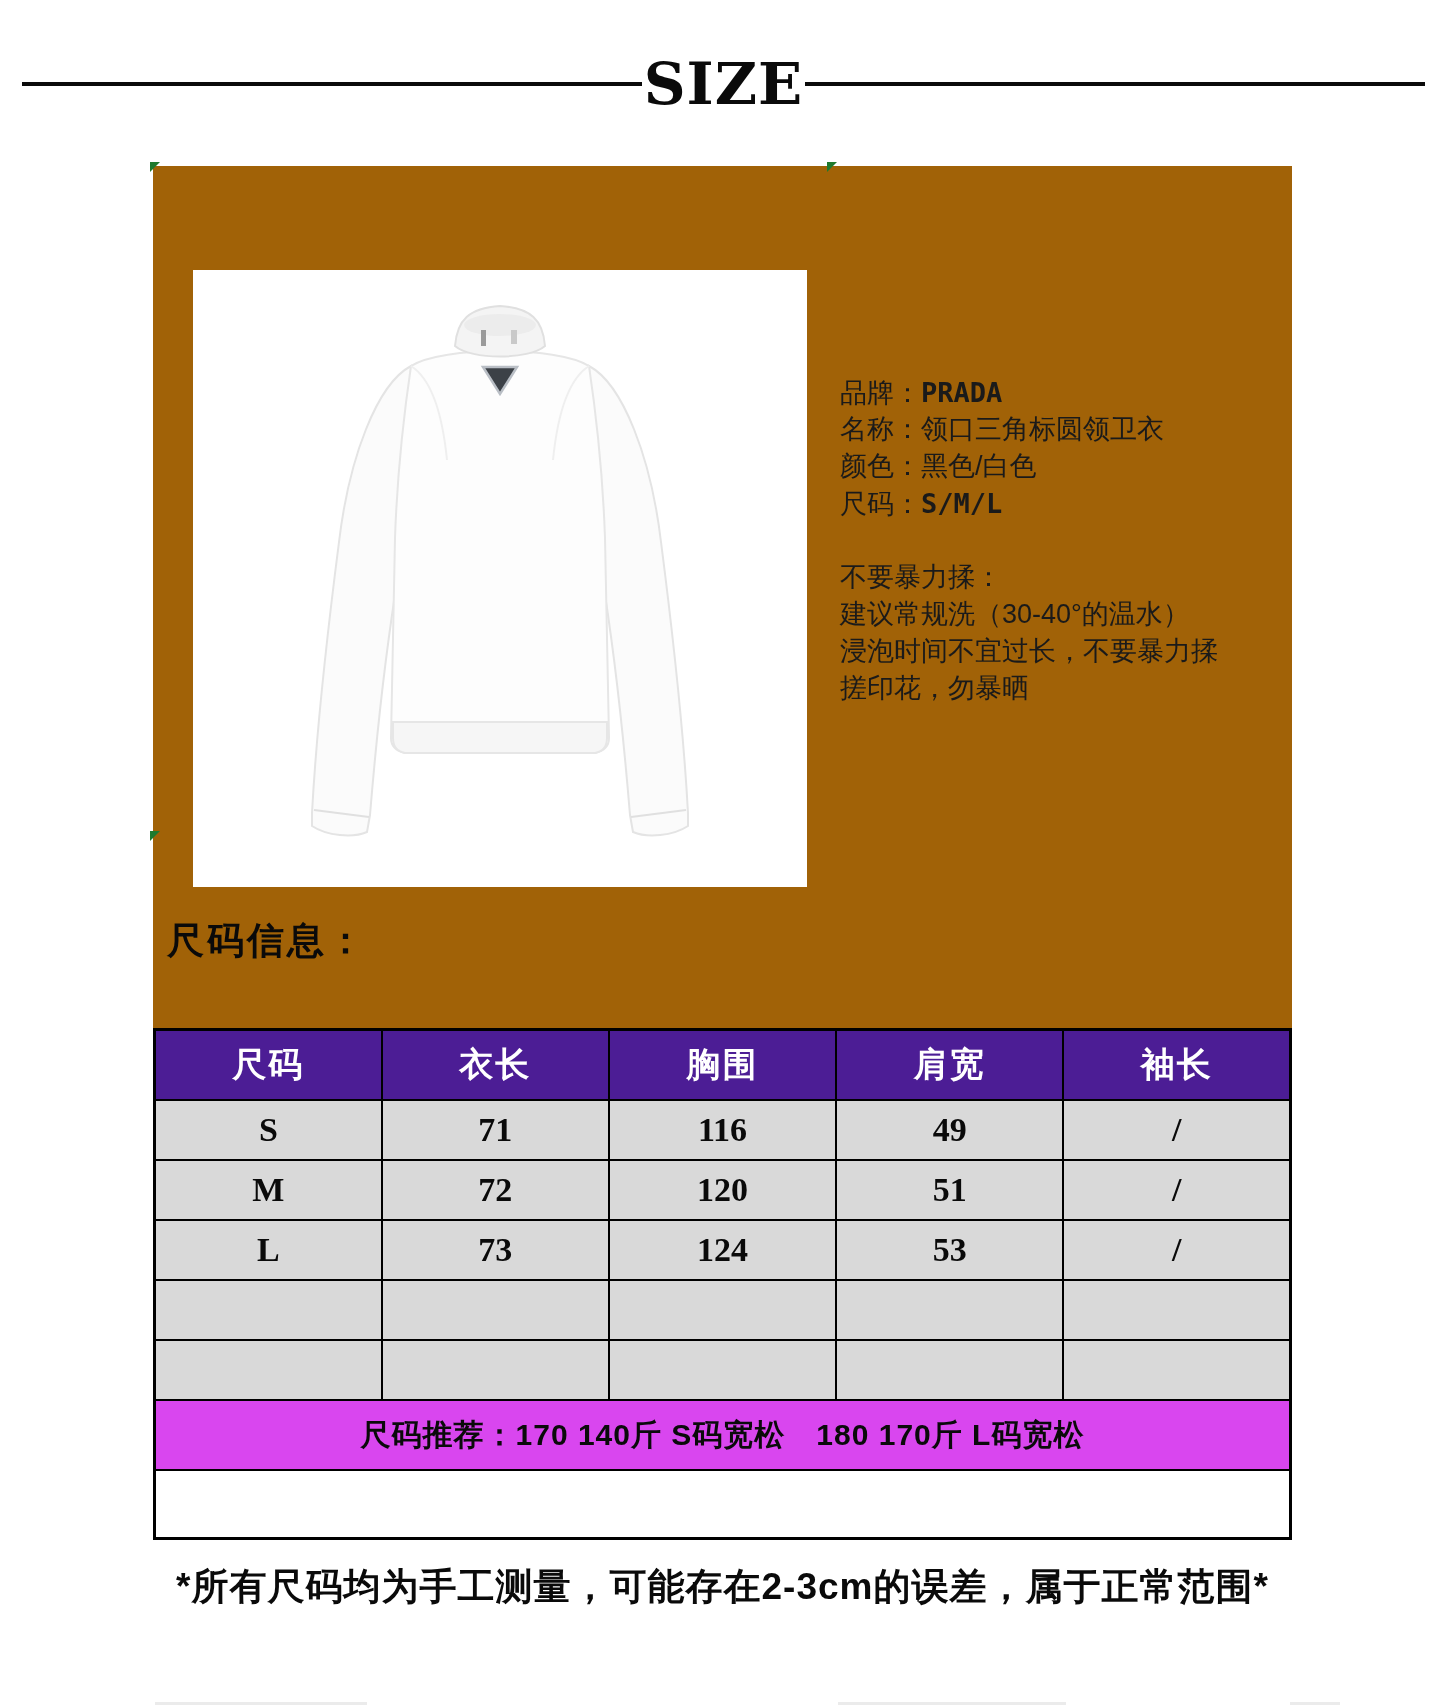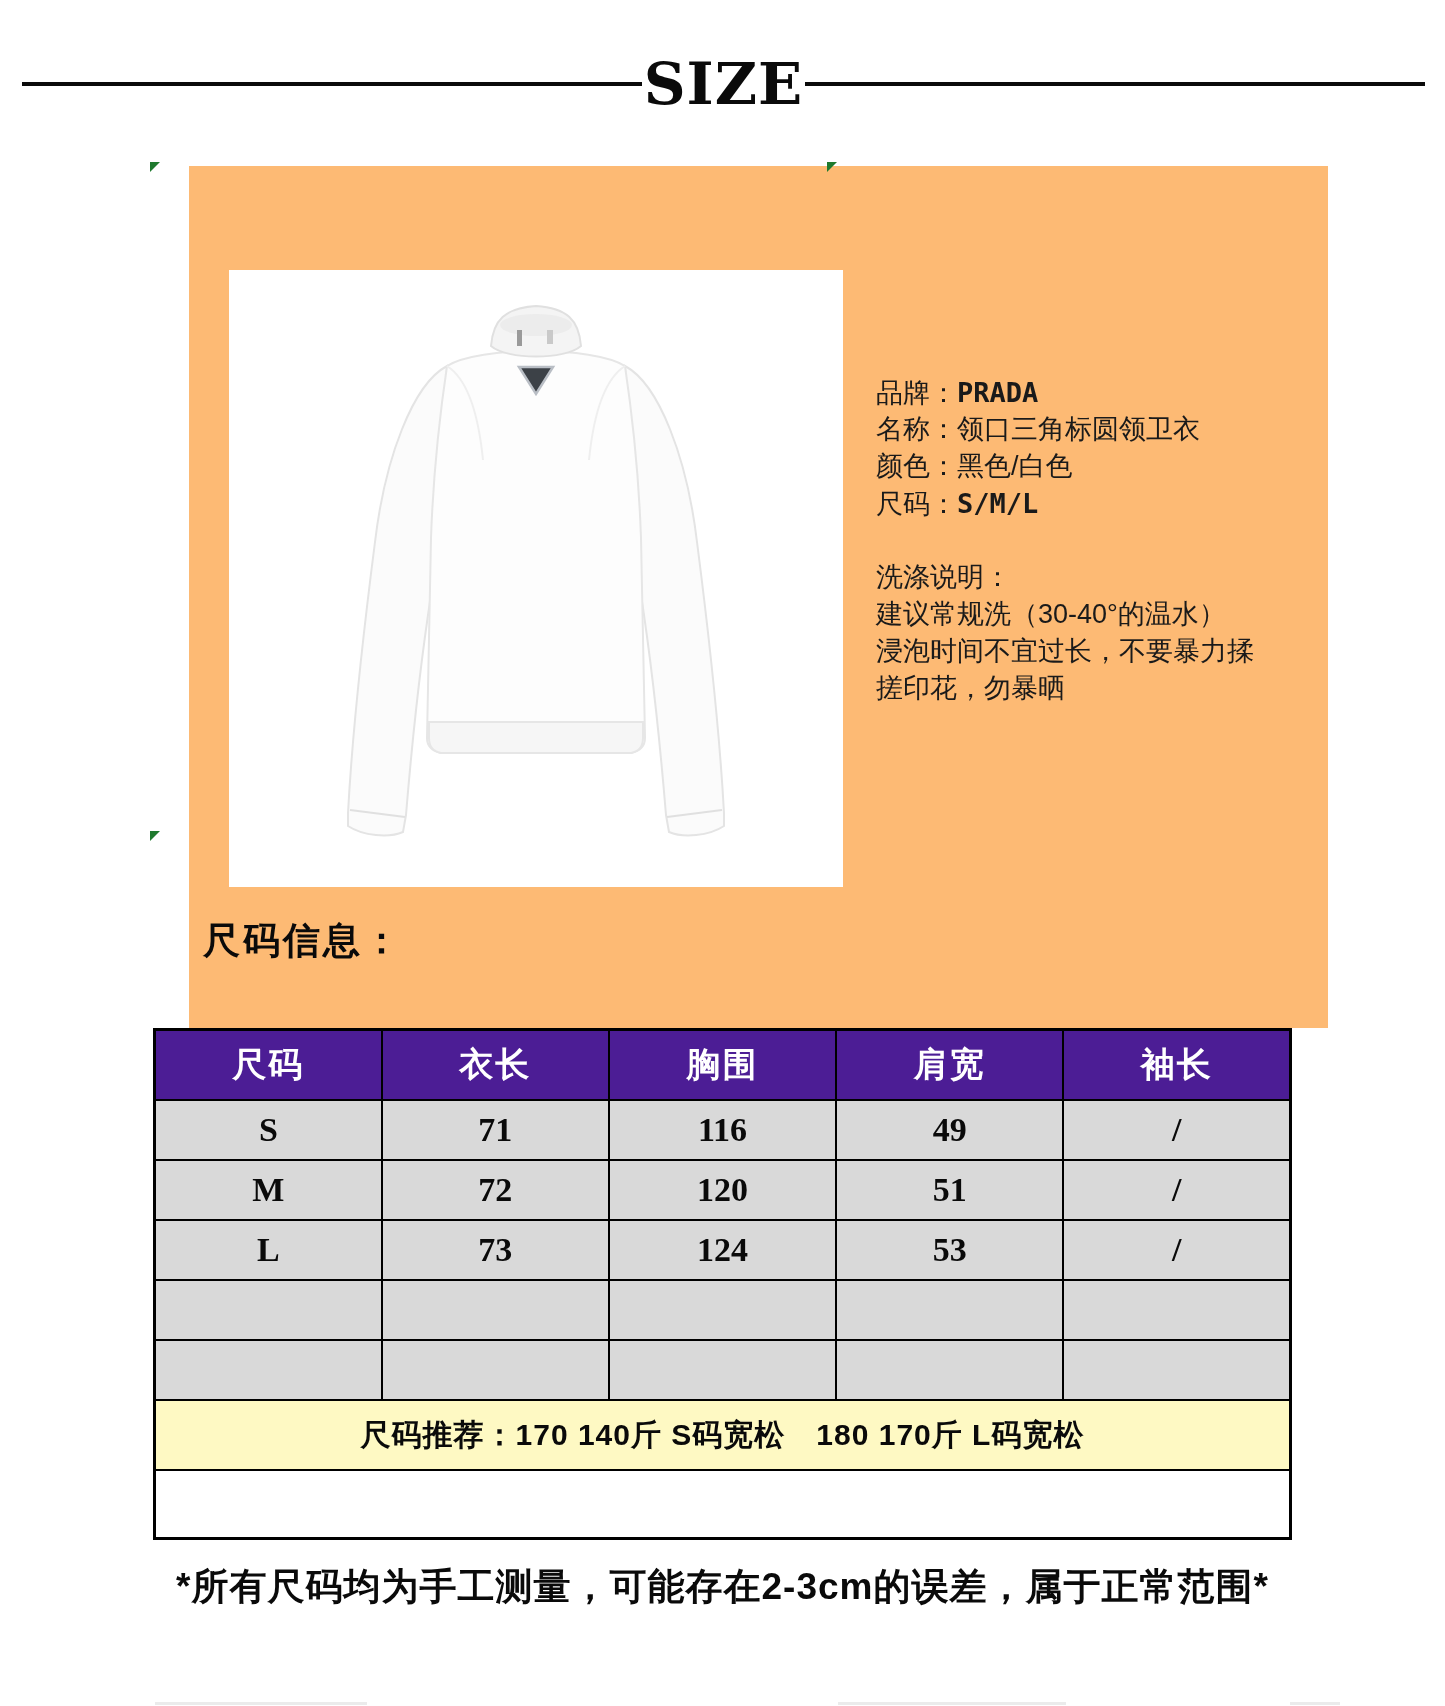--- a/index.html
+++ b/index.html
@@ -9,21 +9,21 @@
   
   .title-row{position:absolute;top:52px;left:0;width:1445px;height:64px;
     display:flex;align-items:center;}
   .title-rule{flex:1;height:4px;background:#0a0a0a;}
   .title-rule.left{margin-left:22px;}
   .title-rule.right{margin-right:20px;}
   .title-text{font-family:"DejaVu Serif","Liberation Serif",serif;font-weight:700;
     font-size:58px;line-height:58px;letter-spacing:1px;color:#0a0a0a;padding:0 2px;}
 
   
-  .panel{position:absolute;left:153px;top:166px;width:1139px;height:862px;background:#fdba74;margin-left:36px;}
+  .panel{position:absolute;left:153px;top:166px;width:1139px;height:862px;background:#a16207;}
   .photo-box{position:absolute;left:40px;top:104px;width:614px;height:617px;background:#ffffff;}
   .photo-box svg{display:block;width:100%;height:100%;}
 
   .info-block{position:absolute;left:687px;top:208px;font-size:27px;line-height:37px;
     color:#1a1a1a;white-space:nowrap;}
   .info-line{height:37px;}
   .mono-val{font-family:"DejaVu Sans Mono","Liberation Mono",monospace;font-weight:700;letter-spacing:0px;}
   .spacer-line{height:37px;}
 
   .size-heading{position:absolute;left:14px;top:750px;font-size:37px;font-weight:700;
@@ -33,21 +33,21 @@
   .green-mark{position:absolute;width:0;height:0;border-top:10px solid #1f7a2e;border-right:10px solid transparent;}
 
   
   .size-table{position:absolute;left:153px;top:1028px;width:1139px;border-collapse:collapse;
     table-layout:fixed;}
   .size-table th,.size-table td{border:2px solid #000;text-align:center;vertical-align:middle;padding:0;}
   .size-table th{background:#4c1d95;color:#fff;font-size:34px;font-weight:700;height:68px;letter-spacing:2px;}
   .size-table td{height:58px;font-family:"Liberation Serif","DejaVu Serif",serif;
     font-weight:700;font-size:34px;color:#0a0a0a;}
   .size-table td.g{background:#d9d9d9;}
-  .size-table td.wide{background:#fef9c3;font-family:"Liberation Sans",sans-serif;
+  .size-table td.wide{background:#d946ef;font-family:"Liberation Sans",sans-serif;
     font-size:30px;font-weight:700;letter-spacing:1px;height:68px;}
   .size-table td.blankwide{background:#fff;height:66px;}
   .size-table{border:3px solid #000;}
 
   .disclaimer{position:absolute;left:0;top:1562px;width:1445px;text-align:center;
     font-size:37px;font-weight:700;color:#0a0a0a;letter-spacing:1px;}
 
   .bottom-stub{position:absolute;height:3px;background:#ebebeb;top:1702px;}
 </style>
 </head>
@@ -110,21 +110,21 @@
         <path d="M 290 97 L 324 97 L 307 124 Z" fill="#3c4147" stroke="#b9bec5" stroke-width="2.5"></path>
       </svg>
     </div>
 
     <div class="info-block">
       <div class="info-line"><span>品牌：</span><span class="mono-val">PRADA</span></div>
       <div class="info-line"><span>名称：</span><span>领口三角标圆领卫衣</span></div>
       <div class="info-line"><span>颜色：</span><span>黑色/白色</span></div>
       <div class="info-line"><span>尺码：</span><span class="mono-val">S/M/L</span></div>
       <div class="spacer-line"></div>
-      <div class="info-line">洗涤说明：</div>
+      <div class="info-line">不要暴力揉：</div>
       <div class="info-line">建议常规洗（30-40°的温水）</div>
       <div class="info-line">浸泡时间不宜过长，不要暴力揉</div>
       <div class="info-line">搓印花，勿暴晒</div>
     </div>
 
     <div class="size-heading">尺码信息：</div>
   </div>
 
   <div class="green-mark" style="left:150px;top:162px;"></div>
   <div class="green-mark" style="left:827px;top:162px;"></div>

